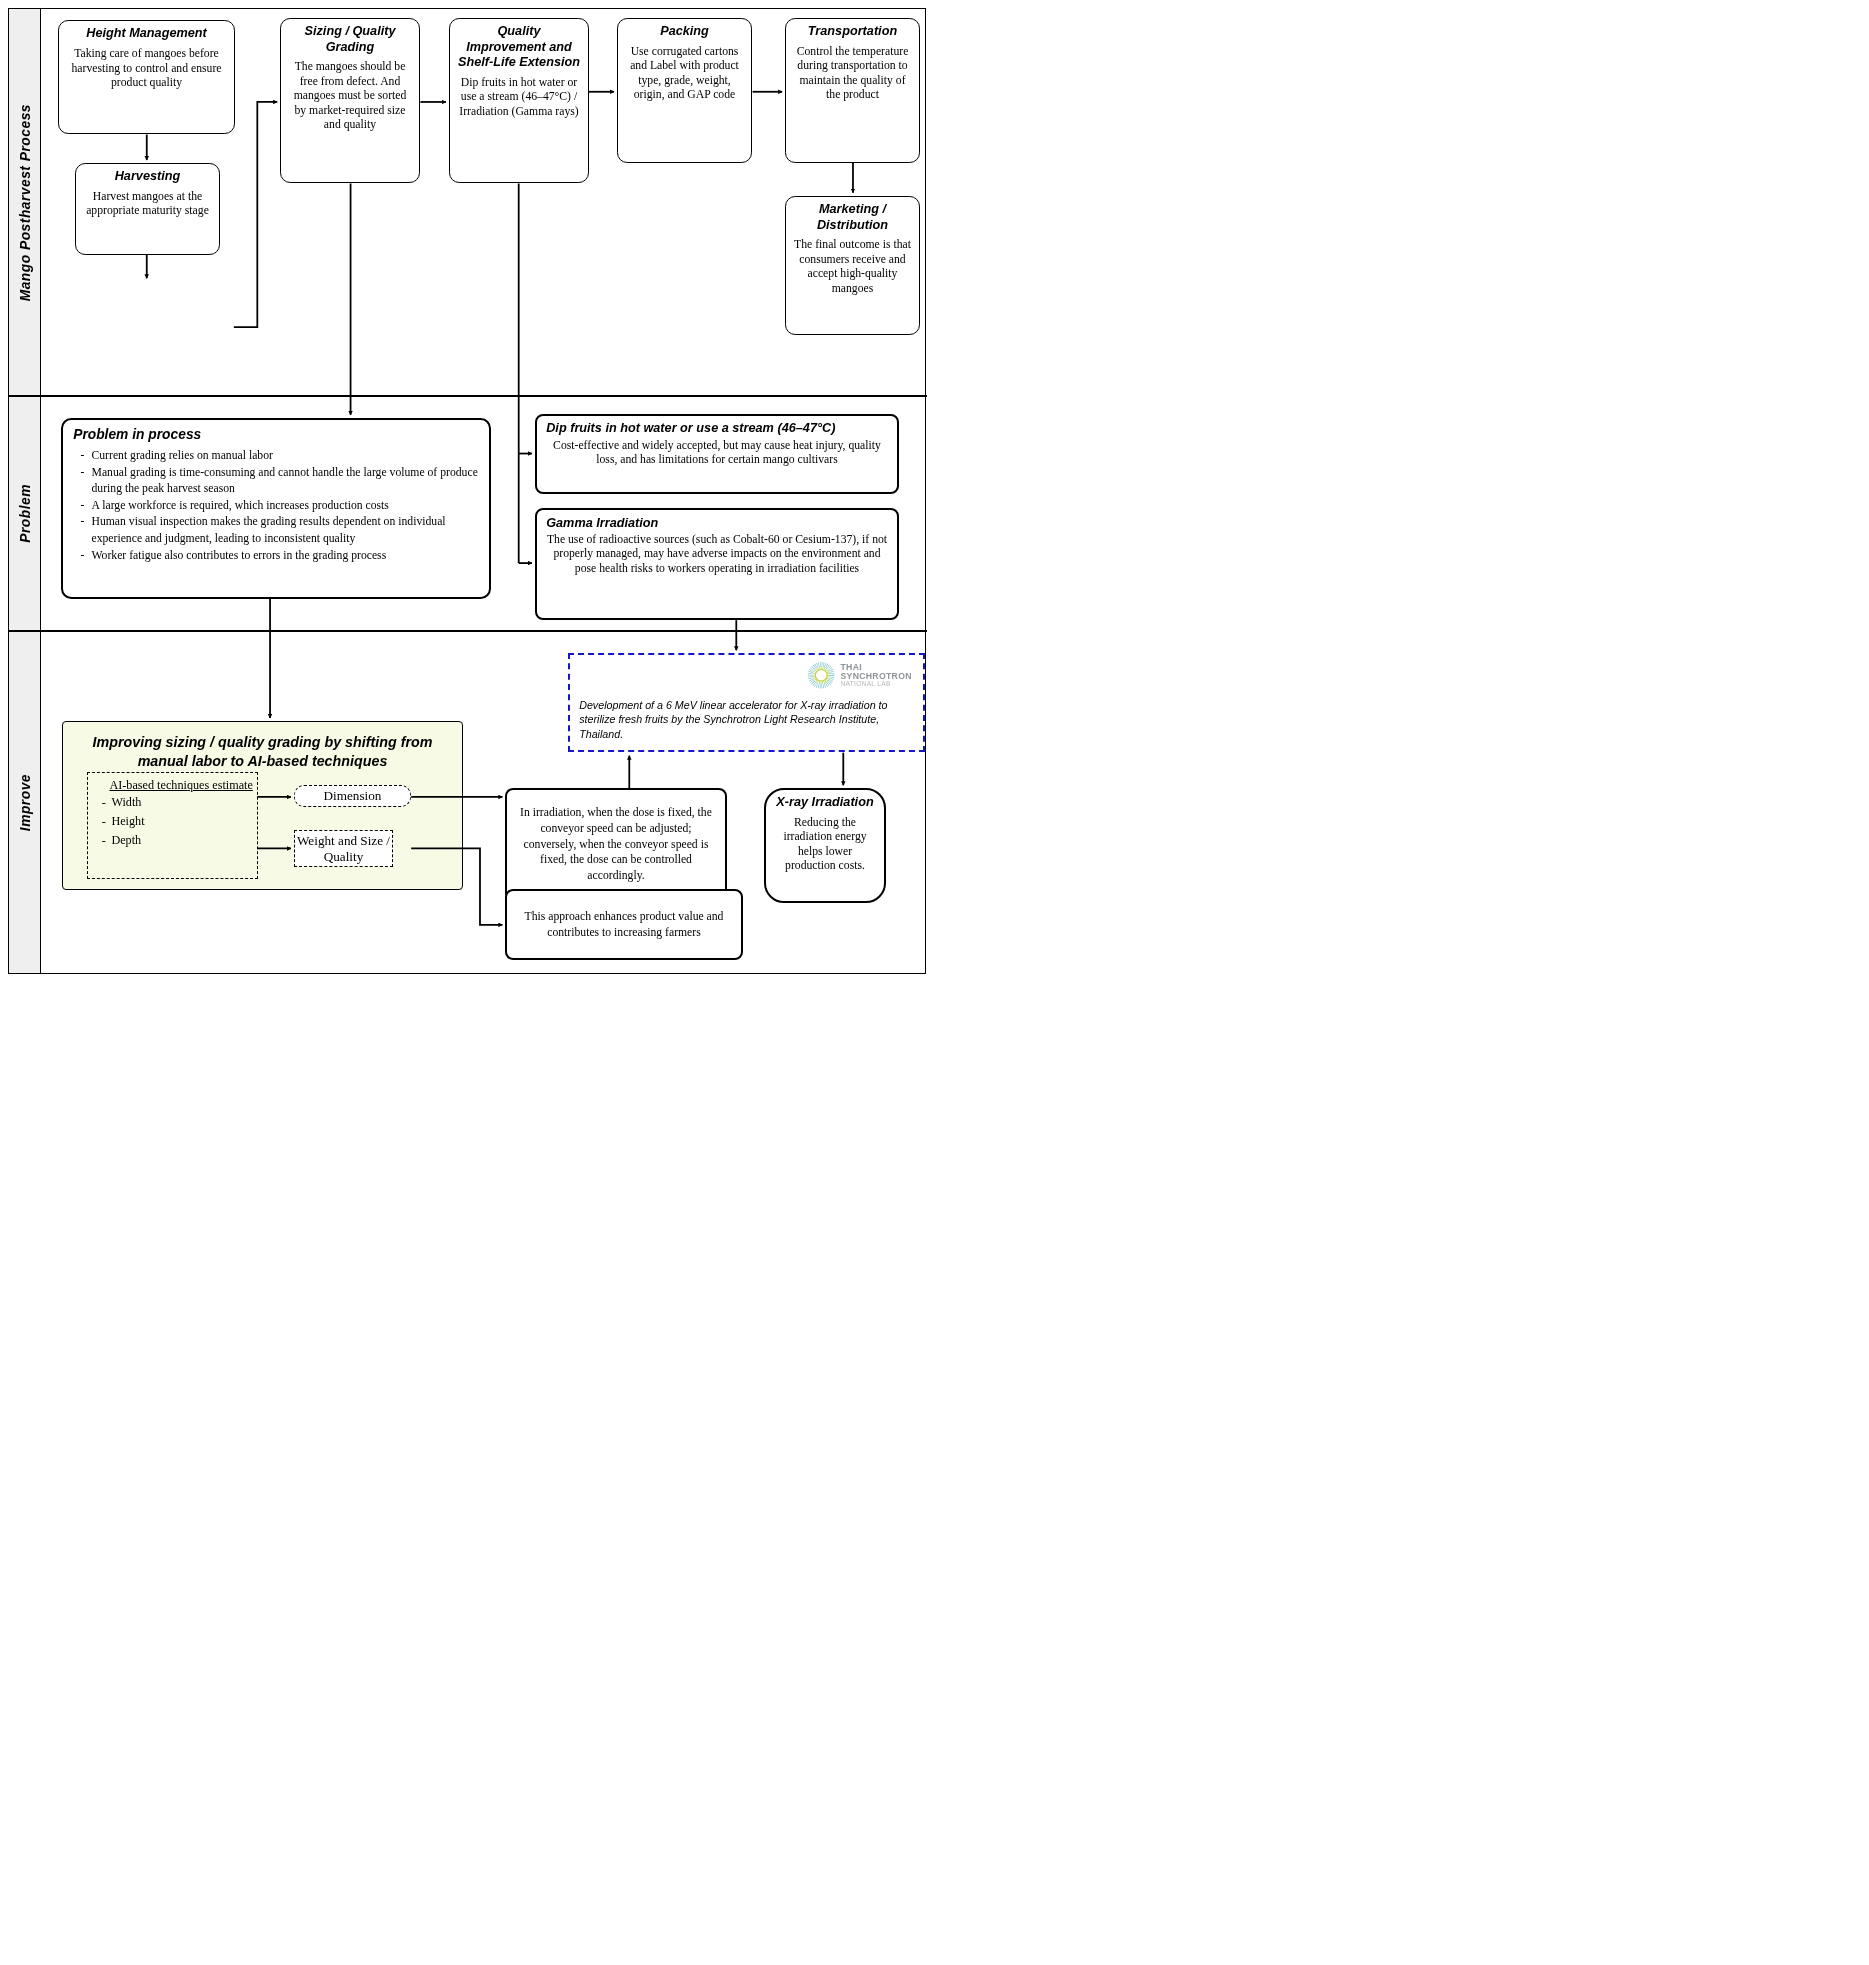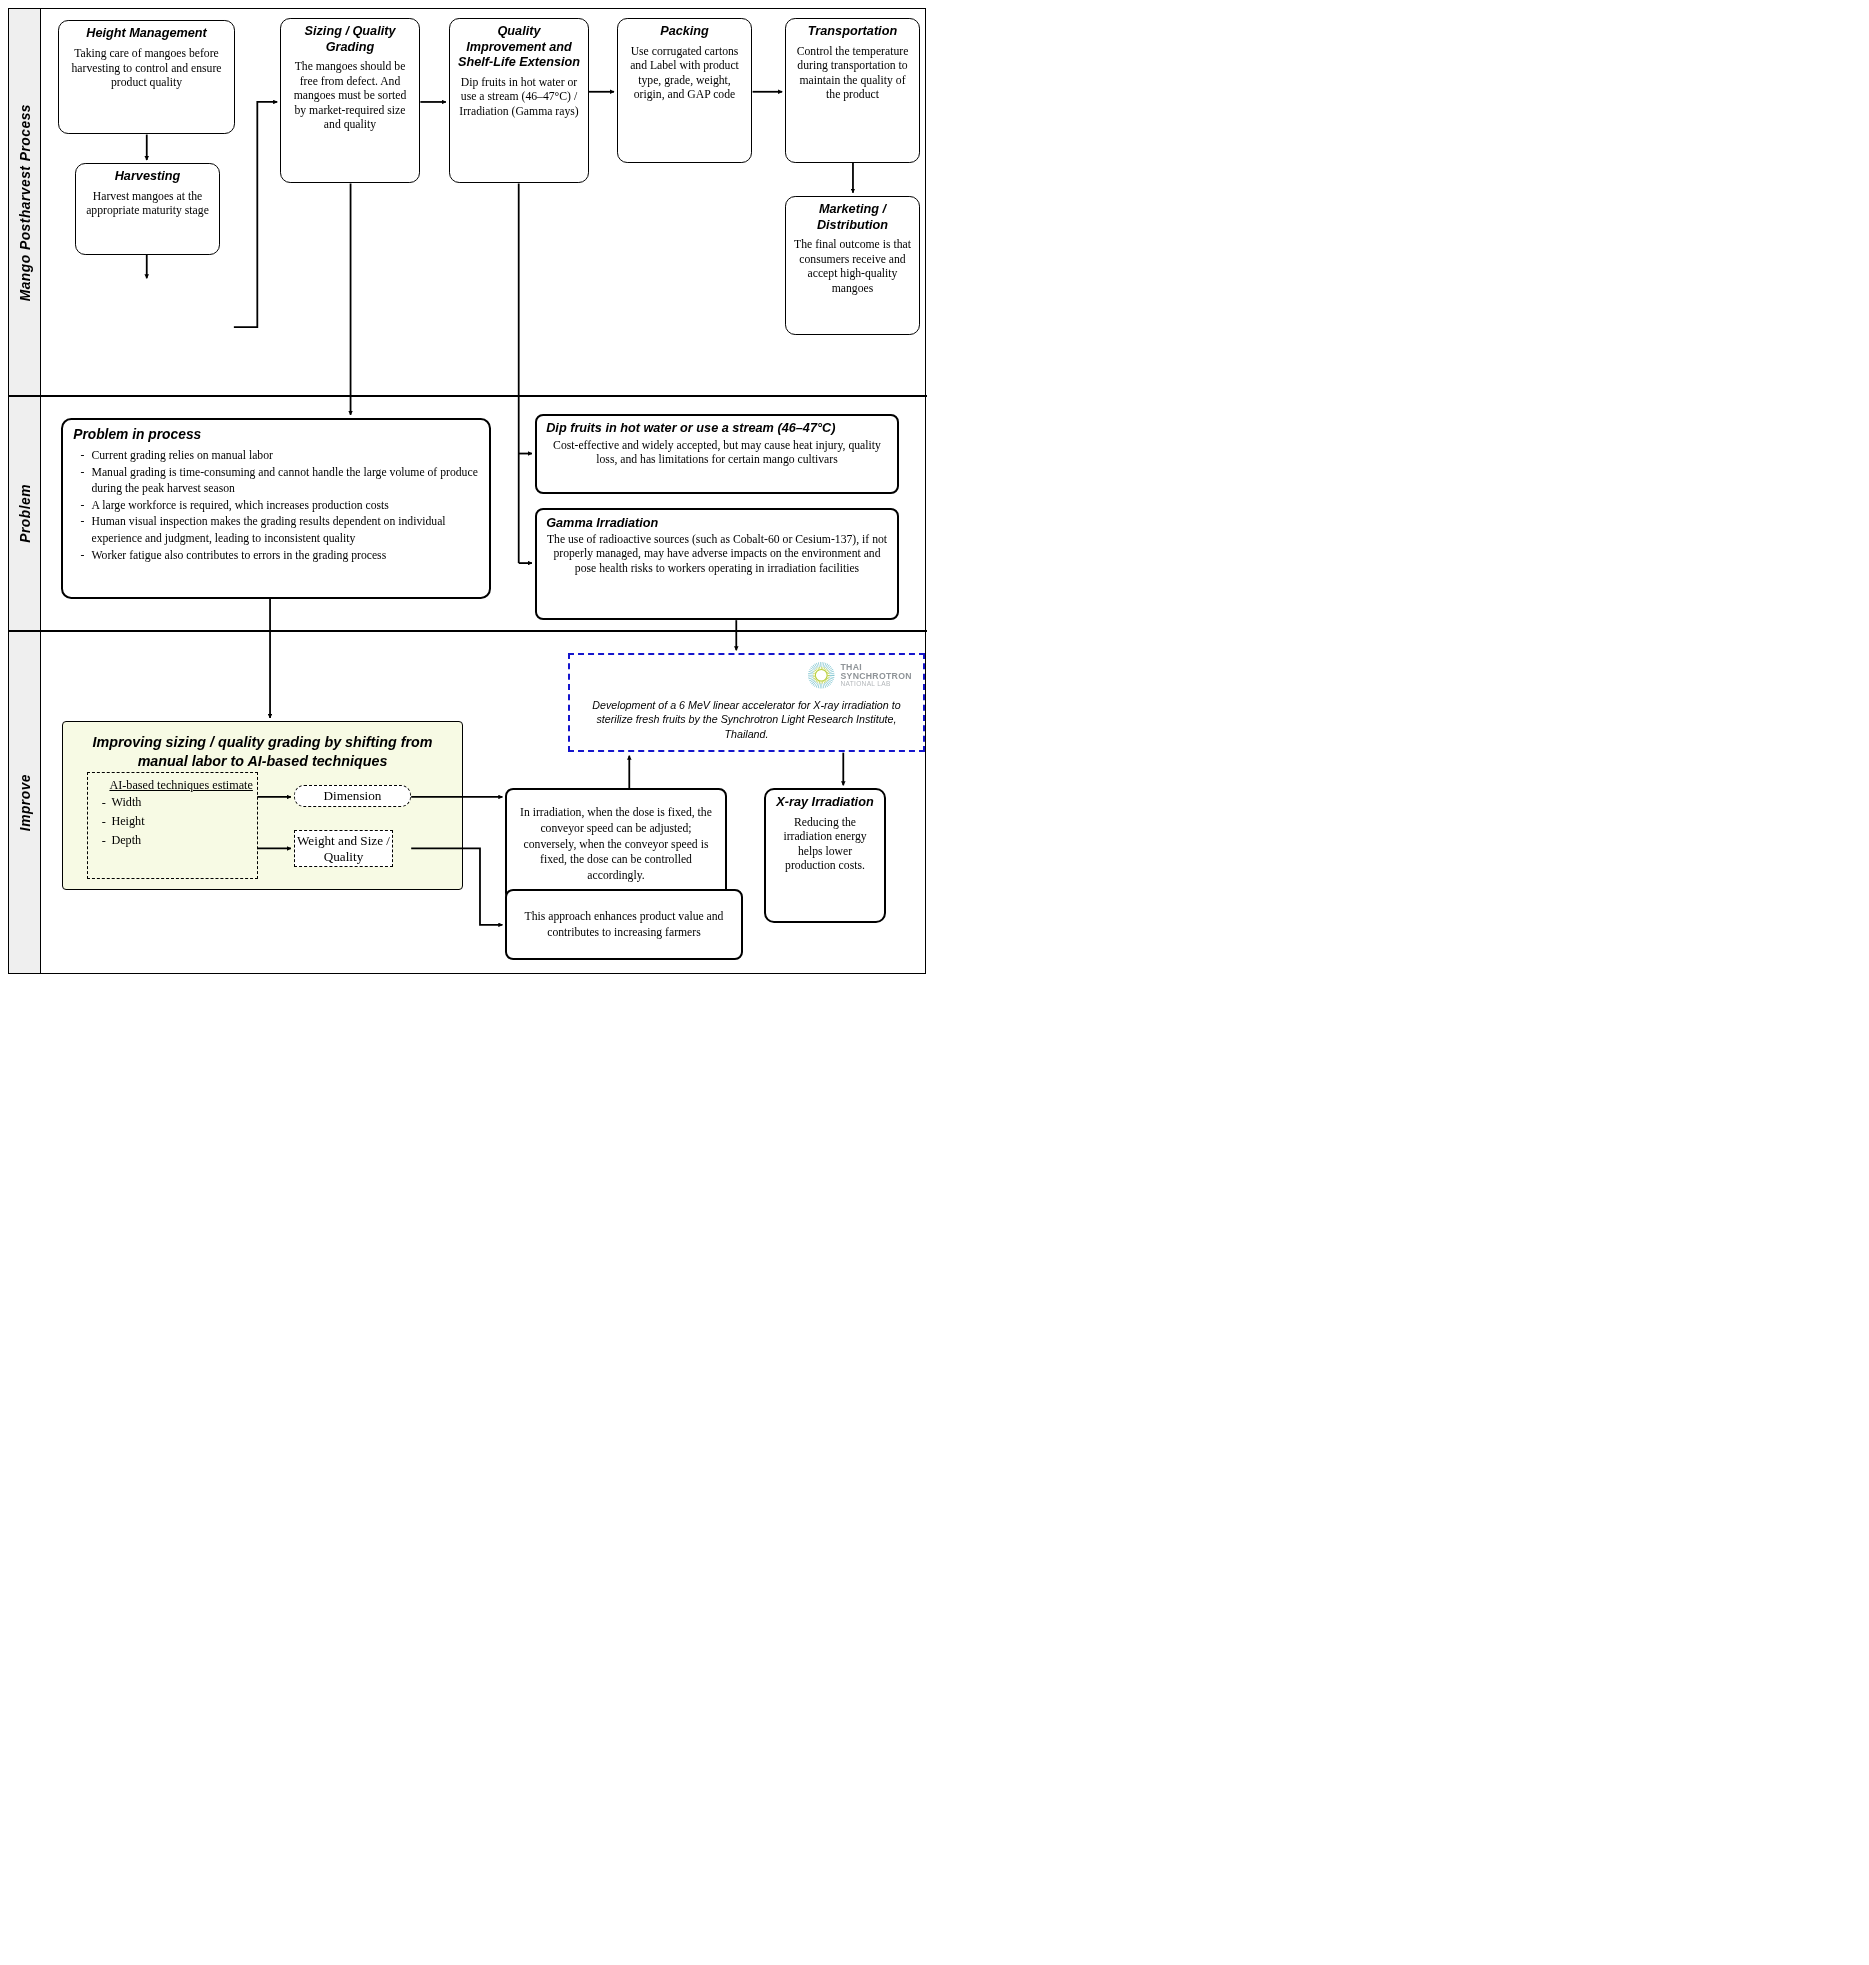--- a/index.html
+++ b/index.html
@@ -159,29 +159,29 @@
         <circle cx="28" cy="28" r="21" fill="none" stroke="#7fc4cf" stroke-width="10" stroke-dasharray="1.2 1.9"></circle>
         <circle cx="28" cy="28" r="14" fill="none" stroke="#b9cf3a" stroke-width="5" stroke-dasharray="1.2 1.9"></circle>
         <circle cx="28" cy="28" r="11.5" fill="#ffffff" stroke="#b9cf3a" stroke-width="2"></circle>
       </svg>
       <div class="logotext">
         <div class="l1">THAI</div>
         <div class="l2">SYNCHROTRON</div>
         <div class="l3">NATIONAL LAB</div>
       </div>
     </div>
-    <div style="position:absolute;left:9.2px;right:9.2px;top:43px;text-align:center;
+    <div style="position:absolute;left:9.2px;right:9.2px;top:43px;
                 font-family:'Liberation Sans',sans-serif;font-style:italic;font-size:10.7px;line-height:1.35;">Development of a 6 MeV linear accelerator for X-ray irradiation to sterilize fresh fruits by the Synchrotron Light Research Institute, Thailand.</div>
   </div>
 
   <div class="box" style="left:505px;top:788px;width:222px;height:113px;border-width:2px;border-radius:8.1px;justify-content:center;">
     <div class="body" style="margin-top:0;font-size:11.7px;line-height:1.35;">In irradiation, when the dose is fixed, the conveyor speed can be adjusted; conversely, when the conveyor speed is fixed, the dose can be controlled accordingly.</div>
   </div>
 
-  <div class="box" style="left:764px;top:788px;width:122px;height:135px;border-width:2px;border-radius:10px;">
+  <div class="box" style="left:764px;top:788px;width:122px;height:115px;border-width:2px;border-radius:20px;">
     <div class="title">X-ray Irradiation</div>
     <div class="body">Reducing the irradiation energy helps lower production costs.</div>
   </div>
 
   <div class="box" style="left:505px;top:889px;width:238px;height:71px;border-width:2px;border-radius:8.1px;justify-content:center;">
     <div class="body" style="margin-top:0;font-size:11.7px;line-height:1.3;">This approach enhances product value and contributes to increasing farmers</div>
   </div>
 
   <svg class="arrows" width="935" height="983" viewBox="0 0 1835 1929">
     <defs>

